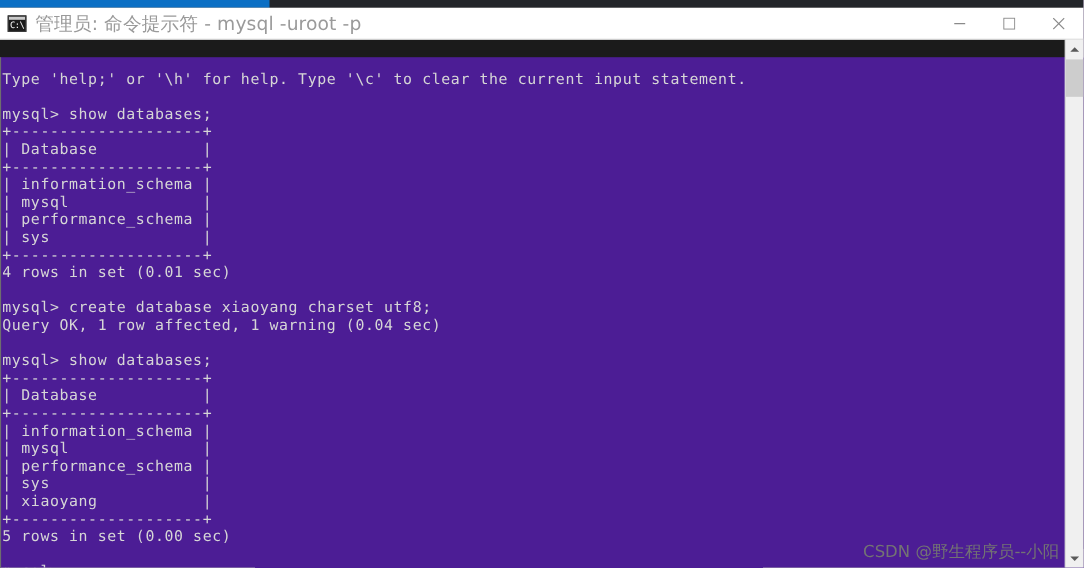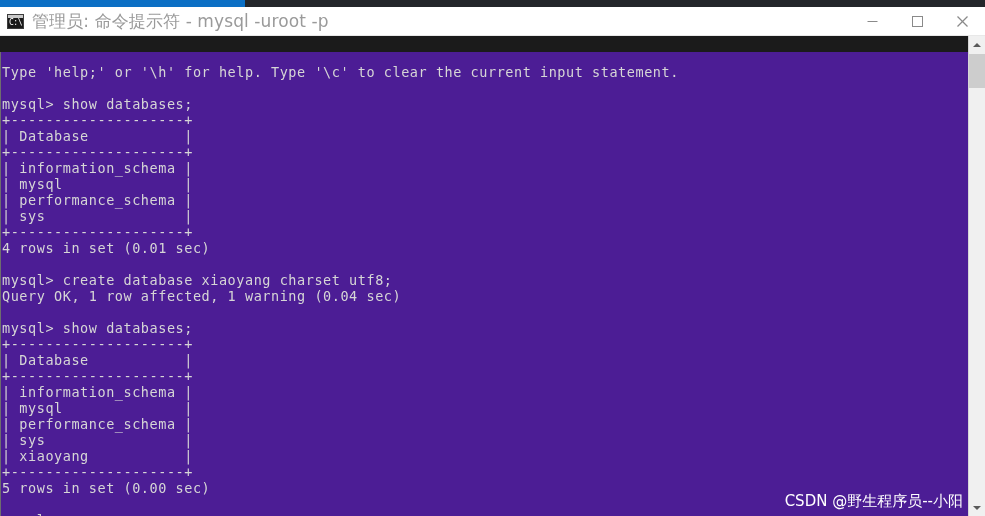--- a/index.html
+++ b/index.html
@@ -183,21 +183,21 @@
     cursor: default;
   }
 
   
   .watermark {
     position: absolute;
     right: 22px;
     bottom: 5px;
     font-family: "DejaVu Sans", sans-serif;
     font-size: 15px;
-    color: #ffffff;
+    color: #737373;
     white-space: nowrap;
     pointer-events: none;
   }
 </style>
 </head>
 <body>
 
 <div id="app">
 
   <div class="top-strip">

